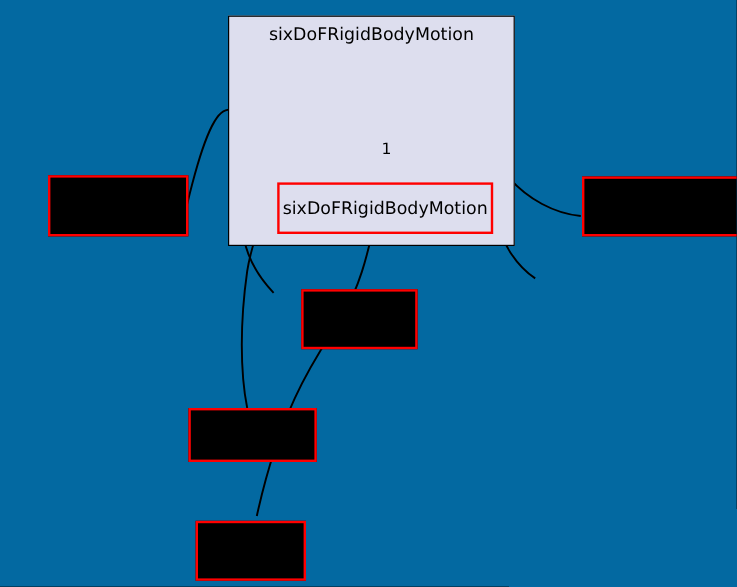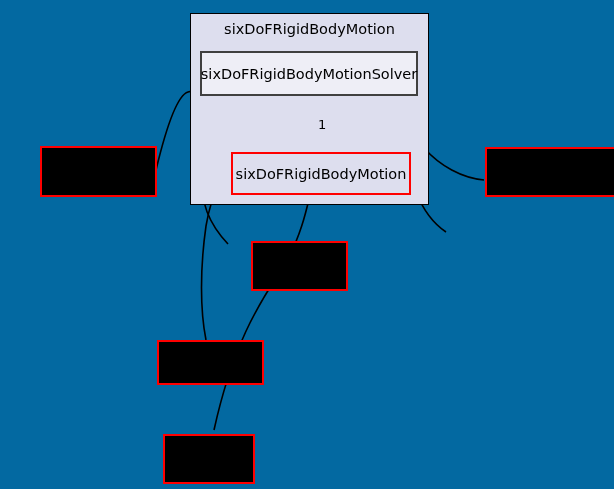--- a/index.html
+++ b/index.html
@@ -93,23 +93,20 @@
 
     <path d="M 310,195 C 306,212 300,238 286,262 C 268,292 236,330 214,430" stroke="#000000" stroke-width="1.6" fill="none"></path>
 
     <path d="M 311,96 L 318,142" stroke="#000000" stroke-width="1.6" fill="none" marker-end="url(#arrow)"></path>
   </svg>
 
   <div class="cluster" style="left:190px; top:13px; width:239px; height:192px;">
     <div class="cluster-label">sixDoFRigidBodyMotion</div>
   </div>
 
-  <div class="node solver" style="left:200px; top:51px; width:218px; height:45px;">
-    <span>sixDoFRigidBodyMotionSolver</span>
-  </div>
 
   <div class="node current" style="left:231px; top:152px; width:180px; height:43px;">
     <span>sixDoFRigidBodyMotion</span>
   </div>
 
   <div class="edge-label" style="left:318px; top:117px;">1</div>
 
   <div class="node external" style="left:40px; top:146px; width:117px; height:51px;">
     <span></span>
   </div>

